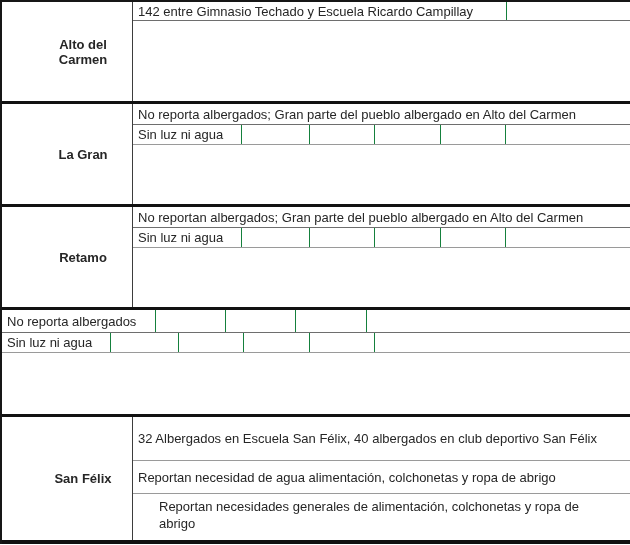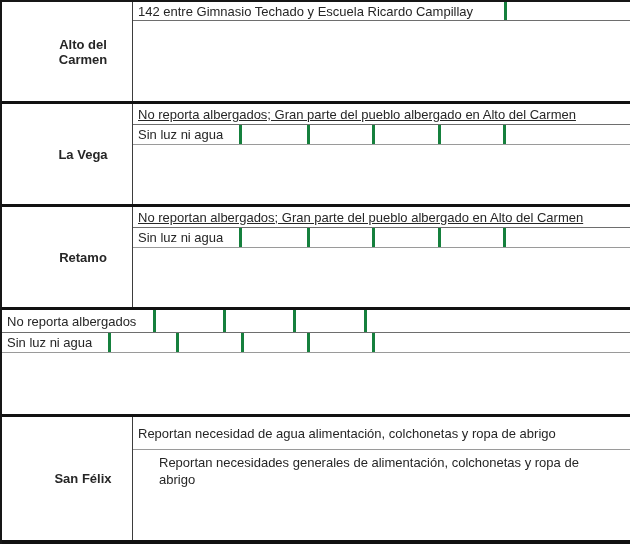--- a/index.html
+++ b/index.html
@@ -57,28 +57,28 @@
   .r21 { height:21px; flex:0 0 21px; }
   .r23 { height:23px; flex:0 0 23px; }
   .r44 { height:44px; flex:0 0 44px; }
   .r33 { height:33px; flex:0 0 33px; }
   .rfill { flex:1; border-bottom:none; align-items:flex-start;margin-left:21px; }
   .spacer { flex:1; }
   .cell {
     height:100%;
     display:flex;
     align-items:center;
-    border-right:3px solid #15803d;
+    border-right:1px solid #15803d;
   }
   .tcell {
     padding-left:5px;
     font-size:13px;
     white-space:nowrap;
   }
-  .rest { flex:1; border-right:none;text-decoration:underline; }
+  .rest { flex:1; border-right:none; }
   
   .w374 { flex:0 0 374px; }
   .w109 { flex:0 0 109px; }
   .w68  { flex:0 0 68px; }
   .w65  { flex:0 0 65px; }
   .w66  { flex:0 0 66px; }
   .w154 { flex:0 0 154px; }
   .w70  { flex:0 0 70px; }
   .w71  { flex:0 0 71px; }
   
@@ -104,21 +104,21 @@
     <div class="content">
       <div class="row r19">
         <div class="cell tcell w374">142 entre Gimnasio Techado y Escuela Ricardo Campillay</div>
         <div class="cell rest"></div>
       </div>
       <div class="spacer"></div>
     </div>
   </div>
 
   <div class="section sec2">
-    <div class="loc">La Vega</div>
+    <div class="loc">La Gran</div>
     <div class="content">
       <div class="row r21">
         <div class="cell tcell rest">No reporta albergados; Gran parte del pueblo albergado en Alto del Carmen</div>
       </div>
       <div class="row r20 light">
         <div class="cell tcell w109">Sin luz ni agua</div>
         <div class="cell w68"></div>
         <div class="cell w65"></div>
         <div class="cell w66"></div>
         <div class="cell w65"></div>
@@ -163,20 +163,23 @@
         <div class="cell w65"></div>
         <div class="cell rest"></div>
       </div>
       <div class="spacer"></div>
     </div>
   </div>
 
   <div class="section sec5">
     <div class="loc">San Félix</div>
     <div class="content">
+      <div class="row r44 light">
+        <div class="note">32 Albergados en Escuela San Félix, 40 albergados en club deportivo San Félix</div>
+      </div>
       <div class="row r33 light">
         <div class="note">Reportan necesidad de agua alimentación, colchonetas y ropa de abrigo</div>
       </div>
       <div class="row rfill">
         <div class="note wrap">Reportan necesidades generales de alimentación, colchonetas y ropa de abrigo</div>
       </div>
     </div>
   </div>
 
 </div>

